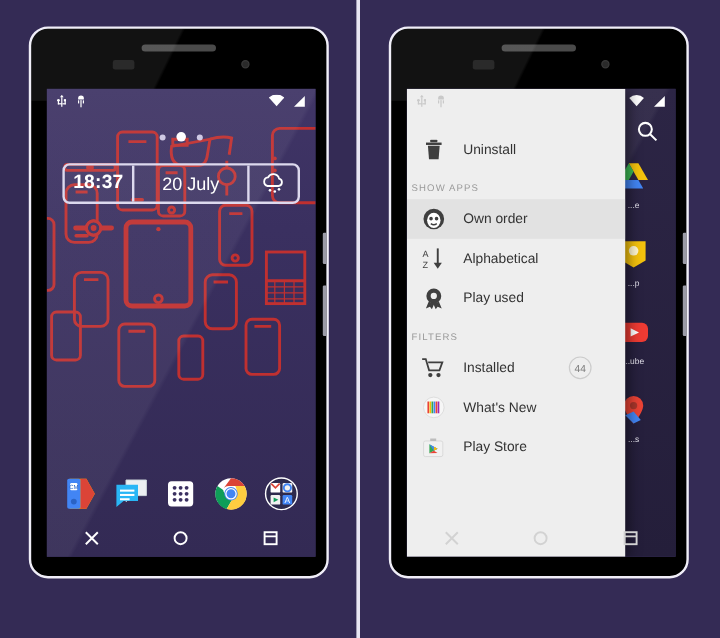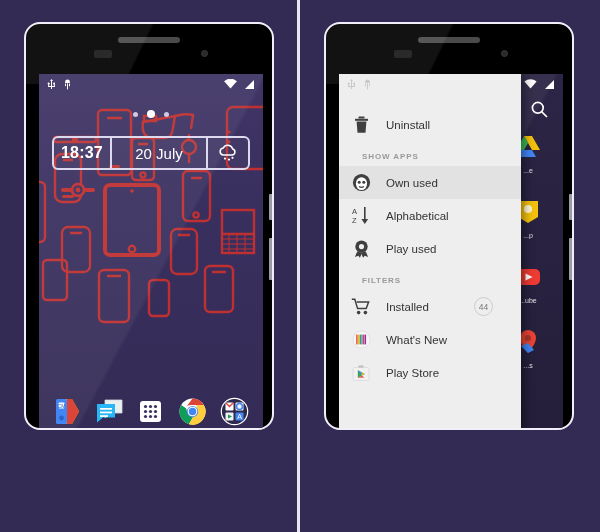--- a/index.html
+++ b/index.html
@@ -18,21 +18,21 @@
   .panel-divider {
     position: absolute; top: 0; left: 297px;
     width: 3px; height: 532px;
     background: #e8e6f2;
     z-index: 40;
   }
 
   
   .phone {
     position: absolute;
-    width: 250px; height: 408px;
+    width: 250px; height: 460px;
     border: 2px solid #f0eef8;
     border-radius: 16px;
     background: #000;
     overflow: hidden;
   }
   .phone.left  { left: 24px;  top: 22px; text-align: right; }
   .phone.right { left: 324px; top: 22px; }
 
   .speaker {
     position: absolute; top: 13px; left: 50%;
@@ -200,22 +200,22 @@
   }
   .menu-badge {
     margin-left: auto; margin-right: 28px;
     width: 19px; height: 19px; border-radius: 50%;
     border: 1px solid #cccccc;
     display: flex; align-items: center; justify-content: center;
     font-size: 8.5px; color: #7a7a7a;
   }
   .section-hdr {
     font-size: 8px; letter-spacing: 0.9px;
-    color: #9a9a9a; font-weight: bold;
-    padding: 11px 0 5px 23px;
+    color: #9a9a9a; font-weight: normal;
+    padding: 11px 0 5px 4px;
   }
 </style>
 </head>
 <body>
 
 <div class="stage">
 
   <div class="panel-divider"></div>
 
   <div class="phone left">
@@ -533,21 +533,21 @@
         <div class="menu-row active">
           <span class="menu-ic">
             <svg width="19" height="19" viewBox="0 0 19 19">
               <circle cx="9.5" cy="9.5" r="8.6" fill="#3f3f3f"></circle>
               <ellipse cx="9.5" cy="10.6" rx="5.6" ry="6.4" fill="#ffffff"></ellipse>
               <circle cx="7.2" cy="9.2" r="1.5" fill="#3f3f3f"></circle>
               <circle cx="11.8" cy="9.2" r="1.5" fill="#3f3f3f"></circle>
               <path d="M7 13.4 q2.5 1.8 5 0" stroke="#3f3f3f" stroke-width="1.2" fill="none"></path>
             </svg>
           </span>
-          <span class="menu-label">Own used</span>
+          <span class="menu-label">Own order</span>
         </div>
 
         <div class="menu-row">
           <span class="menu-ic">
             <svg width="20" height="19" viewBox="0 0 20 19" fill="#3f3f3f">
               <text x="1" y="8" font-size="7.5" font-family="Liberation Sans, sans-serif">A</text>
               <text x="1" y="17" font-size="7.5" font-family="Liberation Sans, sans-serif">Z</text>
               <rect x="13" y="1" width="1.6" height="14"></rect>
               <path d="M10.4 13 L13.8 18 L17.2 13 Z"></path>
             </svg>

